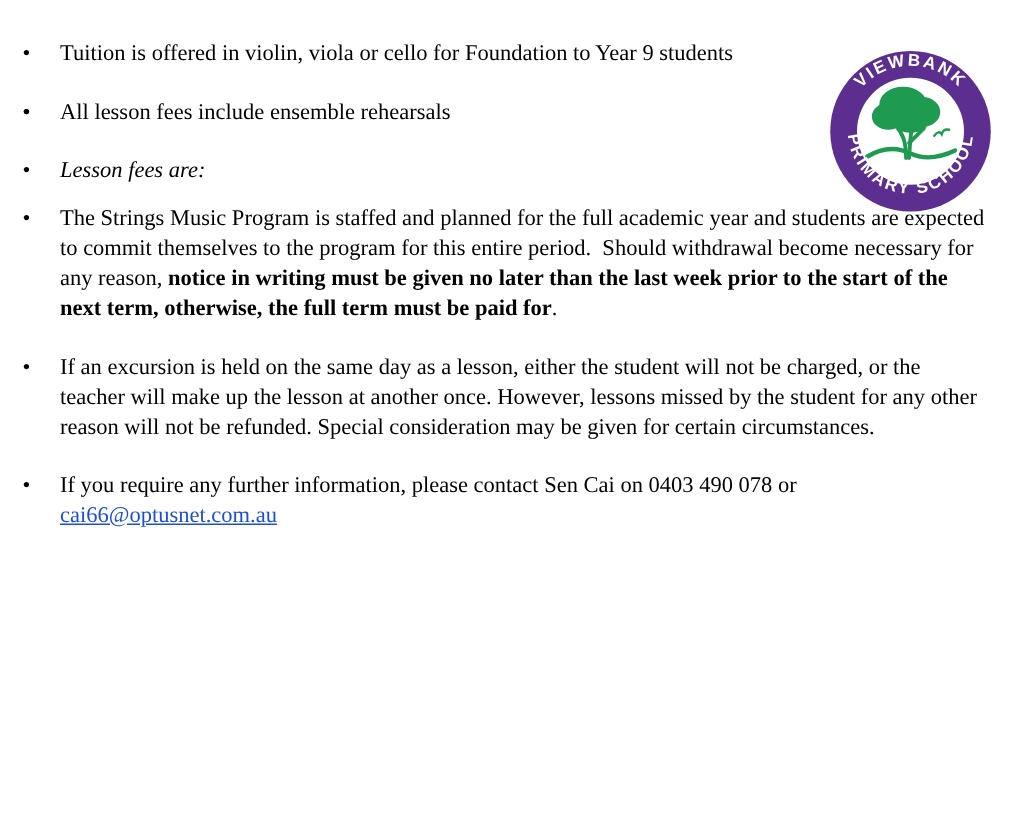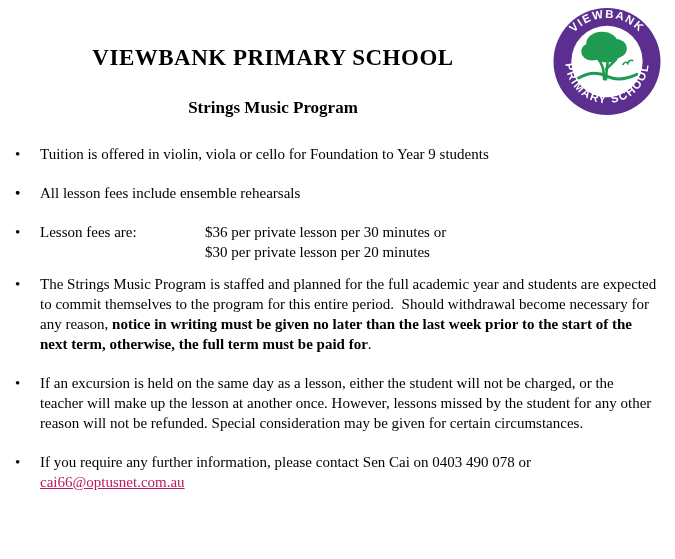--- a/index.html
+++ b/index.html
@@ -41,23 +41,23 @@
     position: relative; padding-left: 40px; margin-bottom: 19px;
     font-size: 15px; line-height: 20px;
   }
   .item.tight { margin-bottom: 12px; }
   .bullet {
     position: absolute; left: 15px; top: 0;
     font-size: 15px; line-height: 20px;
   }
   .bold-seg { font-weight: bold; margin-top: 16px; }
   .fees-row { display: flex; }
-  .fees-label { width: 165px; flex: none; }
+  .fees-label { width: 165px; flex: none; font-style: italic; }
   .fee-line { display: block; }
-  .email-link { color: #be185d; text-decoration: underline; cursor: pointer; }
+  .email-link { color: #1d4ed8; text-decoration: underline; cursor: pointer; }
 </style>
 </head>
 <body>
 
 <div class="page">
 
   <div class="logo">
     <svg viewBox="0 0 110 110">
       <circle cx="55" cy="55" r="54" fill="#5B2E8F"></circle>
       <circle cx="55" cy="55" r="36" fill="#ffffff"></circle>
@@ -86,24 +86,20 @@
       </defs>
       <text class="logo-arc-text">
         <textPath href="#arcTop" startOffset="50%" text-anchor="middle">VIEWBANK</textPath>
       </text>
       <text class="logo-arc-text">
         <textPath href="#arcBottom" startOffset="50%" text-anchor="middle">PRIMARY SCHOOL</textPath>
       </text>
     </svg>
   </div>
 
-  <div class="text-col">
-    <h1 class="doc-title">VIEWBANK PRIMARY SCHOOL</h1>
-    <h2 class="doc-subtitle">Strings Music Program</h2>
-  </div>
 
   <ul class="bullet-list">
 
     <li class="item">
       <span class="bullet">•</span>
       <span>Tuition is offered in violin, viola or cello for Foundation to Year 9 students</span>
     </li>
 
     <li class="item">
       <span class="bullet">•</span>
@@ -111,24 +107,20 @@
 
     <li class="item">
       <span class="bullet">•</span>
       <span>All lesson fees include ensemble rehearsals</span>
     </li>
 
     <li class="item tight">
       <span class="bullet">•</span>
       <span class="fees-row">
         <span class="fees-label">Lesson fees are:</span>
-        <span class="fees-lines">
-          <span class="fee-line">$36 per private lesson per 30 minutes or</span>
-          <span class="fee-line">$30 per private lesson per 20 minutes</span>
-        </span>
       </span>
     </li>
 
     <li class="item">
       <span class="bullet">•</span>
       <span>The Strings Music Program is staffed and planned for the full academic year and students are expected to commit themselves to the program for this entire period.&nbsp; Should withdrawal become necessary for any reason, </span><span class="bold-seg">notice in writing must be given no later than the last week prior to the start of the next term, otherwise, the full term must be paid for</span><span>.</span>
     </li>
 
     <li class="item">
       <span class="bullet">•</span>

